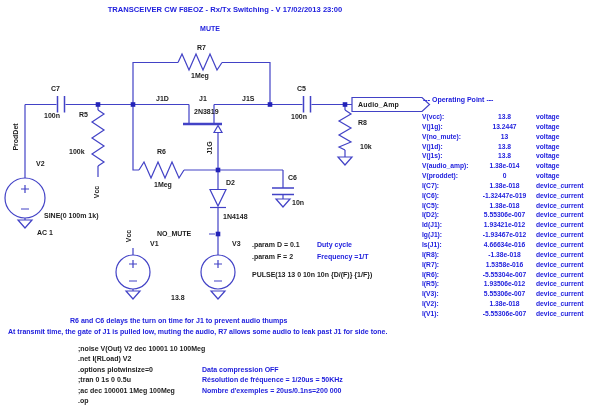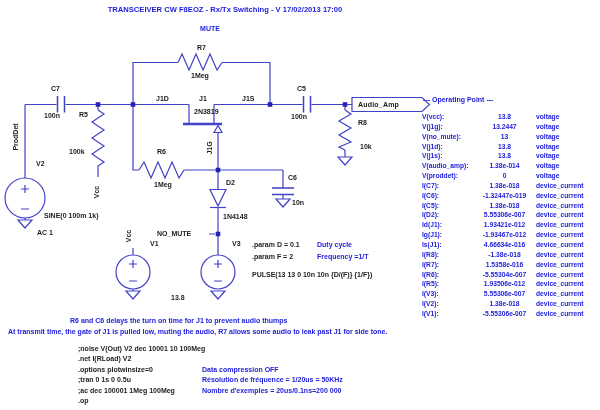--- a/index.html
+++ b/index.html
@@ -119,21 +119,21 @@
     <g fill="#2323b8">
       <rect x="95.7" y="102.2" width="4.6" height="4.6"></rect>
       <rect x="130.7" y="102.2" width="4.6" height="4.6"></rect>
       <rect x="267.7" y="102.2" width="4.6" height="4.6"></rect>
       <rect x="342.7" y="102.2" width="4.6" height="4.6"></rect>
       <rect x="215.7" y="167.7" width="4.6" height="4.6"></rect>
       <rect x="215.7" y="231.7" width="4.6" height="4.6"></rect>
     </g>
   </svg>
 
-  <div class="t blue title ctr" style="left:225px;top:6px;">TRANSCEIVER CW F8EOZ - Rx/Tx Switching - V 17/02/2013 17:00</div>
+  <div class="t blue title ctr" style="left:225px;top:6px;">TRANSCEIVER CW F8EOZ - Rx/Tx Switching - V 17/02/2013 23:00</div>
   <div class="t blue ctr" style="left:210px;top:25px;">MUTE</div>
 
   <div class="t" style="left:51px;top:85px;">C7</div>
   <div class="t" style="left:44px;top:112px;">100n</div>
   <div class="t" style="left:79px;top:111px;">R5</div>
   <div class="t" style="left:69px;top:148px;">100k</div>
   <div class="t" style="left:197px;top:44px;">R7</div>
   <div class="t" style="left:191px;top:72px;">1Meg</div>
   <div class="t" style="left:199px;top:95px;">J1</div>
   <div class="t" style="left:194px;top:108px;">2N3819</div>

